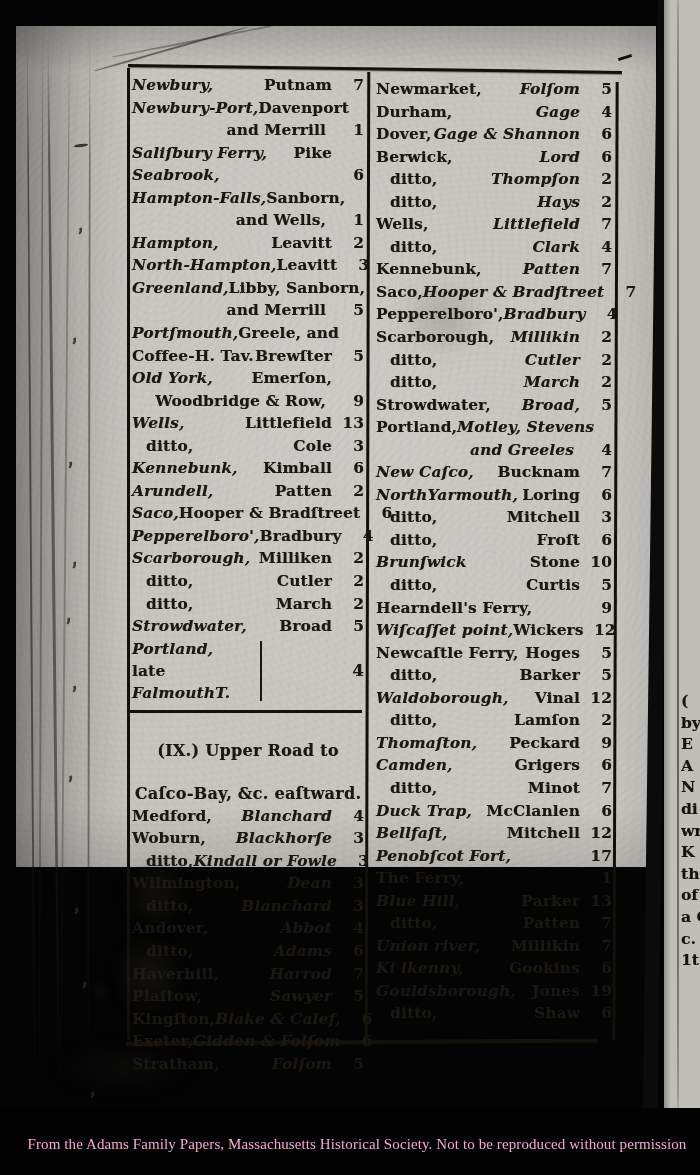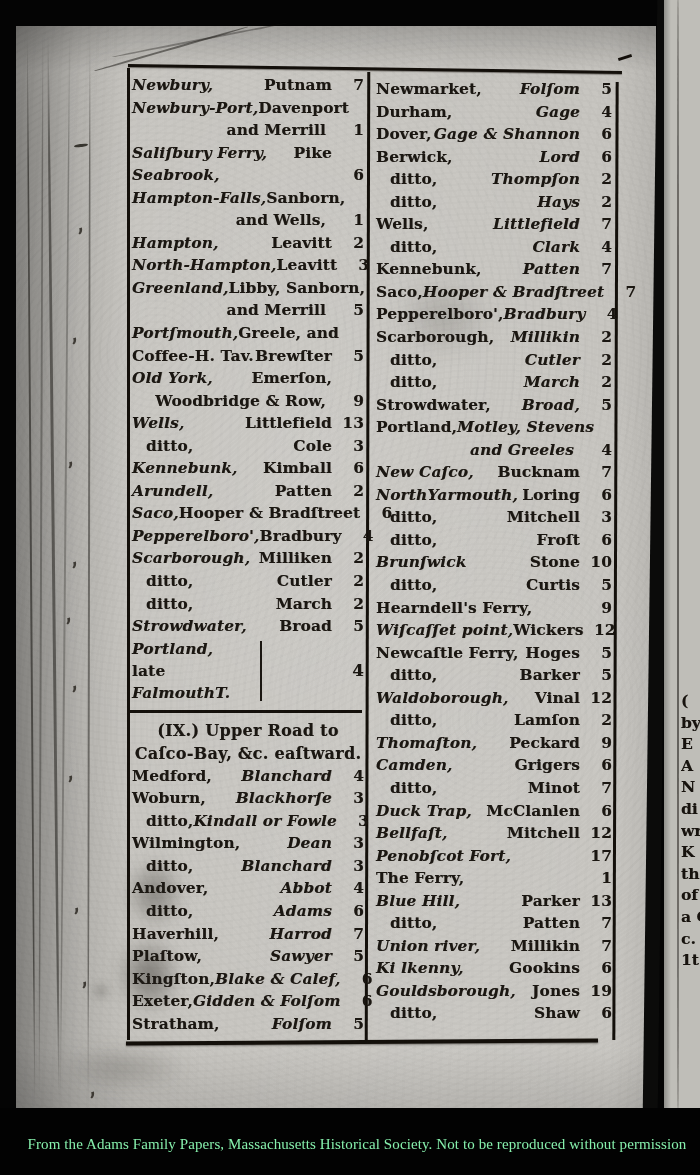--- a/index.html
+++ b/index.html
@@ -1,20 +1,20 @@
 <!DOCTYPE html>
 <html><head>
 <meta charset="utf-8">
 <style>
   html,body{margin:0;padding:0}
   body{width:700px;height:1175px;background:#040404;position:relative;overflow:hidden;
        font-family:"Liberation Serif",serif;}
 
   
-  .scan-page{position:absolute;left:16px;top:26px;width:640px;height:1082px;
+  .scan-page{position:absolute;left:16px;top:26px;width:640px;height:841px;
     background:
       radial-gradient(ellipse at 45% 38%, rgba(255,255,255,.10), transparent 62%),
       radial-gradient(ellipse at 70% 80%, rgba(255,255,255,.06), transparent 55%),
       linear-gradient(to right, rgba(0,0,0,.34), rgba(0,0,0,.10) 64px, transparent 118px),
       linear-gradient(to bottom, rgba(0,0,0,.20), transparent 46px),
       linear-gradient(to top, rgba(0,0,0,.10), transparent 60px),
       linear-gradient(to left, rgba(0,0,0,.08), transparent 46px),
       #c7c5c0;
     text-decoration: underline;
   }
@@ -45,21 +45,21 @@
        font:700 15.3px/22.55px "DejaVu Serif","Liberation Serif",serif;color:#1b1712;
        letter-spacing:.2px;text-shadow:.35px .3px 0 rgba(28,22,13,.5);}
   .place{flex:none}
   .pad{padding-left:14px}
   .name{margin-left:auto;padding-right:10px}
   .cont .name{padding-right:16px}
   .num{min-width:22px;text-align:right;flex:none}
   .it{font-style:italic}
   .hd{height:23px;text-align:center;white-space:nowrap;
       font:700 16px/23px "DejaVu Serif","Liberation Serif",serif;color:#1b1712;
-      letter-spacing:.3px;text-shadow:.35px .3px 0 rgba(28,22,13,.5);}
+      letter-spacing:.3px;text-shadow:.35px .3px 0 rgba(28,22,13,.5);margin-top:20px;}
   .rulerow{height:15px;position:relative}
   .rulebar{position:absolute;left:-4px;right:2px;top:6px;height:3.2px;background:#14100b;box-shadow:0 -4px 0 -2.2px rgba(20,16,11,.35)}
   .bracerow{display:flex;height:66px;align-items:center;
       font:700 15.3px/22px "DejaVu Serif","Liberation Serif",serif;color:#1b1712;
       letter-spacing:.2px;text-shadow:.35px .3px 0 rgba(28,22,13,.5);}
   .bcol{flex:none}
   .bleft{width:128px}
   .bleft .mid{padding-right:30px}
   .bbar{width:2.4px;height:60px;background:#1b1712;margin-right:6px}
   .bnum{margin-left:auto;font-size:16.5px}
@@ -68,21 +68,21 @@
   .gutter-bar{position:absolute;left:650px;top:-6px;width:15px;height:1126px;background:#0b0b0a;transform:rotate(.75deg)}
   .next-page{position:absolute;left:664px;top:0;width:36px;height:1108px;background:
       linear-gradient(to right, rgba(0,0,0,.25), transparent 7px),#bfbeb8;}
   .next-edge{position:absolute;left:13px;top:0;width:2px;height:100%;background:rgba(25,22,18,.55);border-radius:40%}
   .frag-list{position:absolute;left:17px;top:690px;width:30px;overflow:hidden}
   .frag{height:21.6px;font:700 15.5px/21.6px "DejaVu Serif",serif;color:#17130e;white-space:nowrap;
         text-shadow:.3px .3px 0 rgba(28,22,13,.5)}
 
   
   .caption-bar{position:absolute;left:0;top:1108px;width:700px;height:67px;background:#020202}
-  .caption{position:absolute;left:14px;right:0;top:28px;text-align:center;color:#86efac;
+  .caption{position:absolute;left:14px;right:0;top:28px;text-align:center;color:#f9a8d4;
            font:400 15px "Liberation Serif",serif;letter-spacing:.1px}
 </style>
 </head>
 <body>
 
 <div class="scan-page">
 
   <div class="frame rule-top"></div>
   <div class="frame border-left"></div>
   <div class="frame border-mid"></div>

